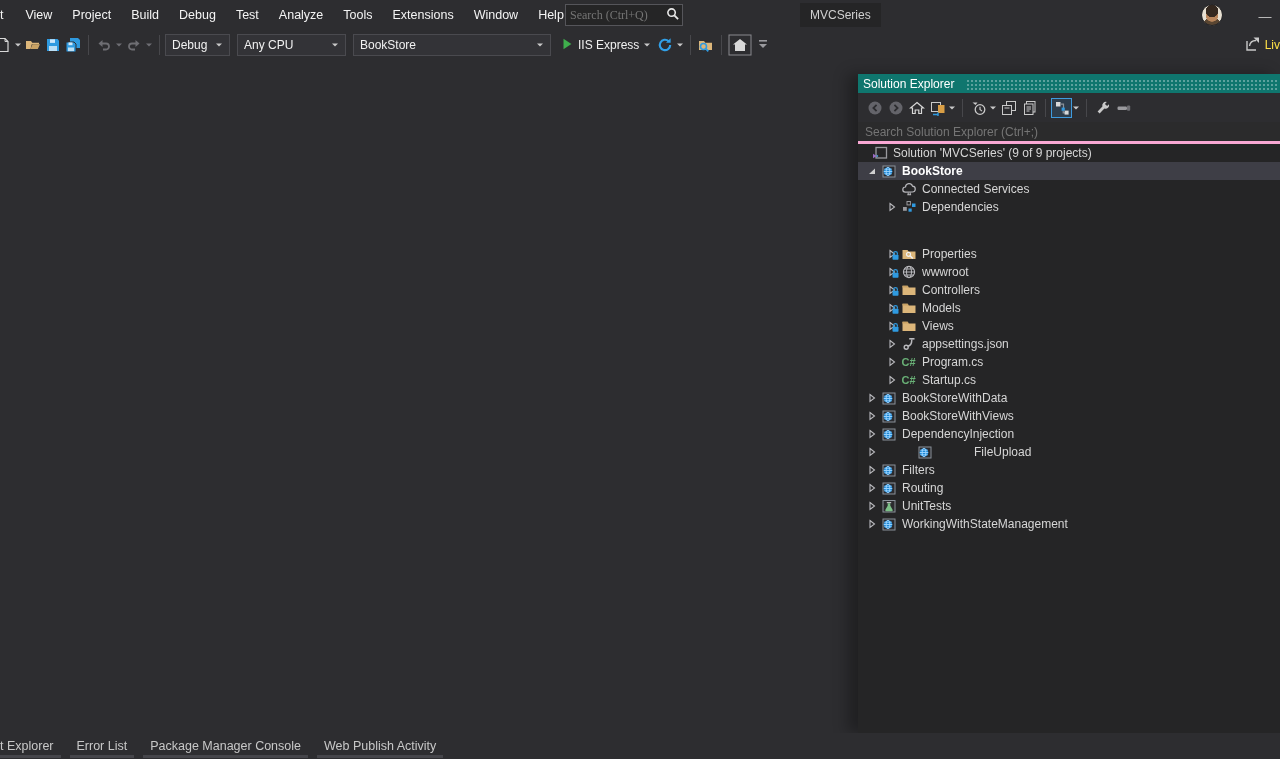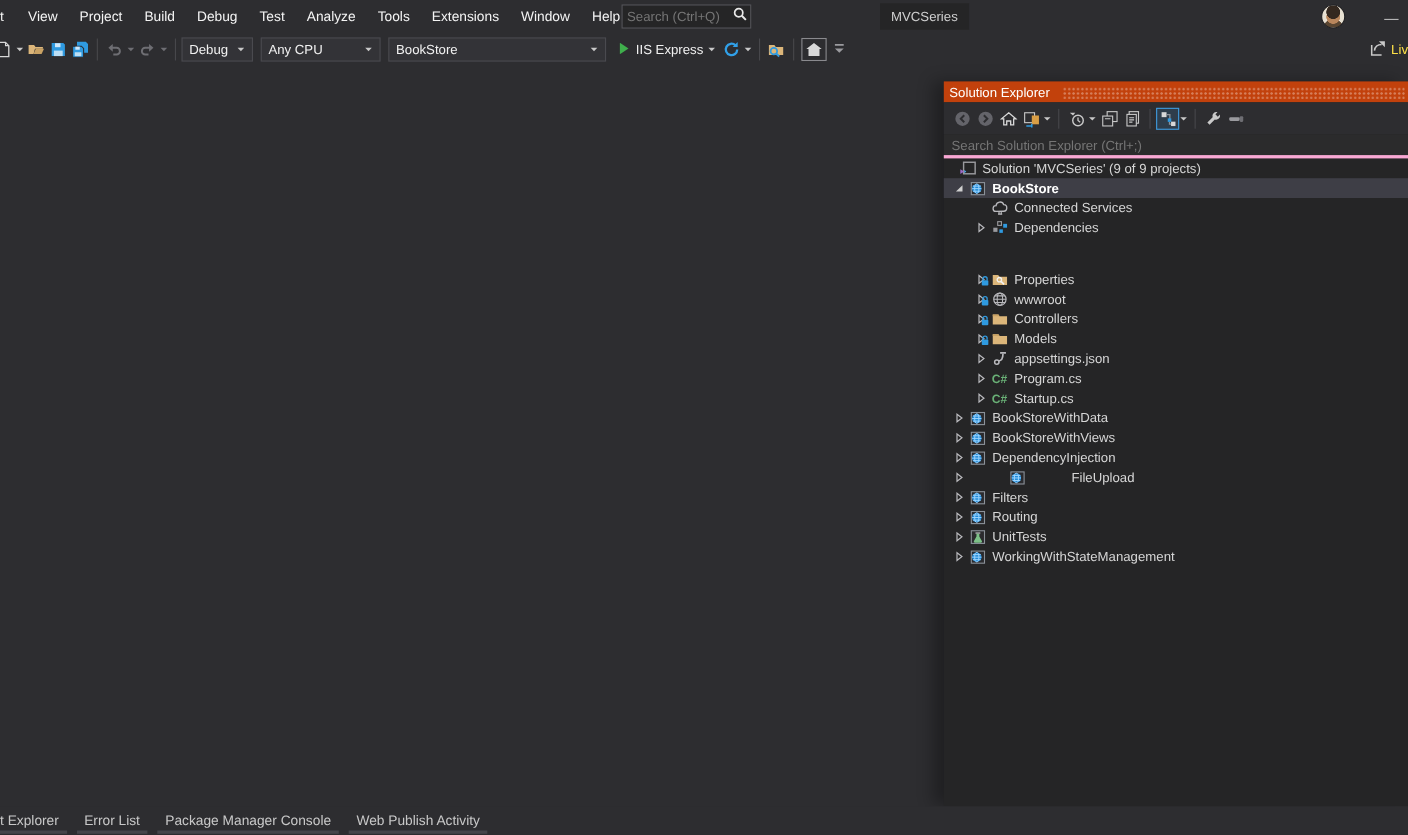--- a/index.html
+++ b/index.html
@@ -5,21 +5,21 @@
   html,body{margin:0;padding:0;background:#2d2d30;}
   *{box-sizing:border-box;font-family:"Liberation Sans",sans-serif;}
   .app{position:relative;width:1280px;height:759px;overflow:hidden;background:#2d2d30;color:#f1f1f1;}
 
   
   .titlebar{position:absolute;left:0;top:0;width:100%;height:30px;background:#2d2d30;display:flex;align-items:center;}
   .menus{display:flex;align-items:center;height:100%;}
   .menus span{padding:0 10px;font-size:12.5px;color:#f4f4f4;line-height:30px;cursor:default;}
   .menus span:first-child{padding-left:0;padding-right:12px;}
   .qsearch{position:absolute;left:565px;top:4px;width:118px;height:22px;background:#252526;border:1px solid#55555a;display:flex;align-items:center;}
-  .qsearch input{flex:1;background:transparent;border:none;outline:none;color:#ec4899;font-size:12px;padding:0 4px;width:90px;}
+  .qsearch input{flex:1;background:transparent;border:none;outline:none;color:#ec4899;font-size:12px;padding:0 4px;width:90px;font-family:Liberation Serif, serif;}
   .qsearch .mag{width:20px;text-align:center;}
   .soln-label{position:absolute;left:800px;top:3px;height:24px;min-width:76px;background:#252526;color:#d0d0d0;font-size:12px;display:flex;align-items:center;justify-content:center;padding:0 10px;}
   .avatar{position:absolute;left:1201px;top:4px;width:22px;height:22px;border-radius:50%;
     background:
       radial-gradient(circle at 50% 30%, #34281f 0 6px, transparent 6.5px),
       radial-gradient(circle at 50% 52%, #b9865c 0 6px, transparent 6.5px),
       radial-gradient(circle at 50% 108%, #5a4632 0 9px, transparent 9.5px),
       #e7e0d2;border:1px solid #1f1f22;}
   .win-min{position:absolute;left:1256px;top:7px;width:18px;height:18px;display:flex;align-items:center;justify-content:center;color:#c8c8c8;font-size:13px;}
 
@@ -29,21 +29,21 @@
   .tb-caret{width:10px;display:flex;align-items:center;justify-content:center;flex:none;}
   .tb-sep{width:1px;height:20px;background:#47474b;margin:0 5px;flex:none;}
   .combo{height:22px;border:1px solid #4a4a4f;background:#333337;display:flex;align-items:center;justify-content:space-between;padding:0 6px;font-size:12px;color:#f1f1f1;flex:none;margin-right:7px;}
   .run-group{display:flex;align-items:center;flex:none;margin:0 4px 0 2px;font-size:12px;color:#f1f1f1;}
   .run-group .lbl{margin:0 4px 0 4px;}
   .share-group{position:absolute;right:0;top:0;height:30px;display:flex;align-items:center;font-size:12px;color:#fde047;}
   .share-group .lbl{margin-left:5px;}
 
   
   .panel{position:absolute;left:858px;top:74px;width:422px;height:659px;background:#252526;box-shadow:-10px 0 14px rgba(0,0,0,.30);}
-  .p-head{height:19px;background:#c2410c;display:flex;align-items:center;padding-left:5px;}
+  .p-head{height:19px;background:#0f766e;display:flex;align-items:center;padding-left:5px;}
   .p-head .t{font-size:12px;color:#ffffff;}
   .p-head .dots{flex:1;height:11px;margin:1px 3px 0 12px;background-image:radial-gradient(rgba(255,255,255,.32) 1px,transparent 1.2px);background-size:4px 4px;}
   .p-tools{height:29px;background:#2d2d30;display:flex;align-items:center;padding-left:6px;}
   .p-btn{width:21px;height:20px;display:flex;align-items:center;justify-content:center;flex:none;}
   .p-btn.hl{border:1px solid #3f9bde;background:#2e3d4b;}
   .p-caret{width:9px;display:flex;align-items:center;flex:none;}
   .p-sep{width:1px;height:18px;background:#47474b;margin:0 5px;flex:none;}
   .p-search{height:22px;background:#2b2b2c;display:flex;align-items:center;padding-left:5px;border-bottom:3px solid #f9a8d4;}
   .p-search input{background:transparent;border:none;outline:none;color:#7e7e82;font-size:12px;width:300px;}
   .tree{position:relative;}
@@ -441,20 +441,38 @@
           <span class="tlabel">Models</span>
         </div>
         <div class="trow" style="padding-left: 26px;">
           <span class="arr">
             <svg width="10" height="12" viewBox="0 0 10 12">
               <path d="M3 2.5L7.5 6 3 9.5z" fill="none" stroke="#b9b9bd" stroke-width="1.1"></path>
             </svg>
           </span>
           <span class="ticon">
             <svg width="16" height="16" viewBox="0 0 16 16">
+              <path d="M1.5 3.8h5.2l1 1.6h6.8V13H1.5z" fill="#dcb67a"></path>
+              <path d="M1.5 3.8h5.2l1 1.6H1.5z" fill="#c9a264"></path>
+            </svg>
+            <span class="lockb"><svg width="9" height="11" viewBox="0 0 12 14">
+                <path d="M3.5 6V4.3a2.5 2.5 0 0 1 5 0V6" fill="none" stroke="#2f9ae0" stroke-width="1.6"></path>
+                <rect x="2" y="6" width="8" height="6.5" rx="1" fill="#2f9ae0"></rect>
+              </svg></span>
+          </span>
+          <span class="tlabel">Views</span>
+        </div>
+        <div class="trow" style="padding-left: 26px;">
+          <span class="arr">
+            <svg width="10" height="12" viewBox="0 0 10 12">
+              <path d="M3 2.5L7.5 6 3 9.5z" fill="none" stroke="#b9b9bd" stroke-width="1.1"></path>
+            </svg>
+          </span>
+          <span class="ticon">
+            <svg width="16" height="16" viewBox="0 0 16 16">
               <rect x="8.2" y="2" width="5.3" height="1.6" fill="#b9b9bd"></rect>
               <path d="M10.8 3.6c0 3.4-.4 6.2-4 6.6" fill="none" stroke="#b9b9bd" stroke-width="1.5"></path>
               <circle cx="5.2" cy="11.2" r="2" fill="none" stroke="#b9b9bd" stroke-width="1.4"></circle>
             </svg>
           </span>
           <span class="tlabel">appsettings.json</span>
         </div>
         <div class="trow" style="padding-left: 26px;">
           <span class="arr">
             <svg width="10" height="12" viewBox="0 0 10 12">

